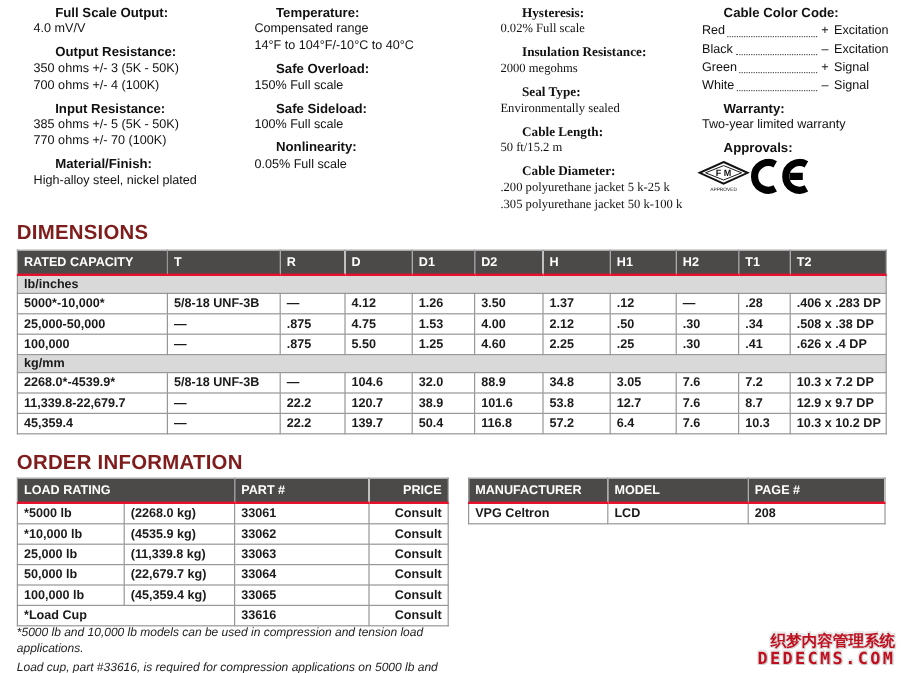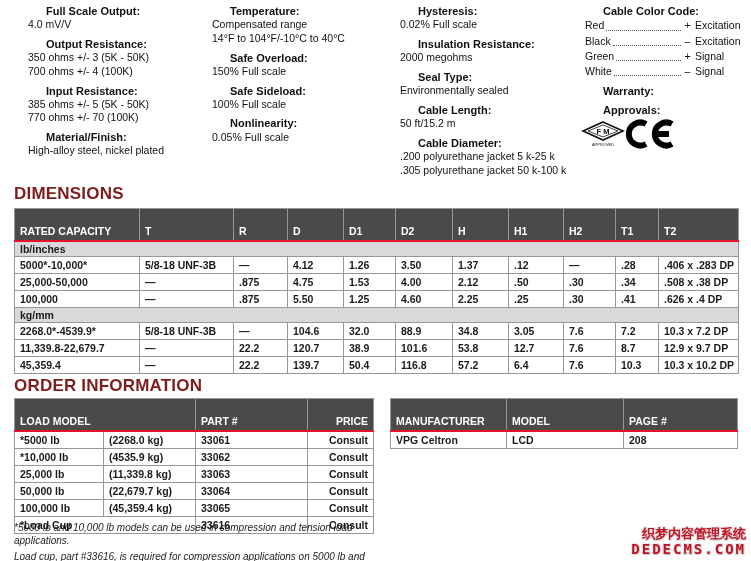--- a/index.html
+++ b/index.html
@@ -3,42 +3,42 @@
 <meta charset="utf-8">
 <style>
   html,body{margin:0;padding:0;background:#fff;}
   .page{position:relative;width:751px;height:561px;background:#fff;overflow:hidden;
         font-family:"Liberation Sans",sans-serif;color:#111;}
 
   
   .spec-col{position:absolute;top:4px;}
   .spec-col.c1{left:16px;width:176px;}
   .spec-col.c2{left:200px;width:186px;}
-  .spec-col.c3{left:388px;width:182px;}
+  .spec-col.c3{left:405px;width:182px;font-family:Liberation Serif, serif;}
   .spec-col.c4{left:573px;width:174px;}
   .spec-block{margin-bottom:5px;}
   .spec-label{font-weight:bold;font-size:11px;line-height:1.3;margin-left:30px;}
   .spec-line{font-size:10.5px;line-height:1.3;padding-left:12px;}
   .cc-row{display:flex;align-items:flex-end;font-size:10.5px;line-height:1.45;padding-left:12px;}
   .cc-leader{flex:1;border-bottom:1px dotted #555;margin:0 2px 3px 2px;}
   .cc-sign{width:9px;text-align:center;}
   .cc-signal{width:52px;padding-left:3px;}
   .approv-row{display:flex;align-items:center;gap:0;padding-left:8px;margin-top:1px;}
 
   
   .sec-title{position:absolute;font-size:17px;font-weight:bold;color:#7f1d1d;letter-spacing:.2px;}
   .t-dims{left:14px;top:184px;}
   .t-order{left:14px;top:376px;}
   .t-inter{left:390px;top:376px;}
 
   
   table{border-collapse:collapse;table-layout:fixed;position:absolute;background:#fff;}
   table, td, th{border:1px solid #979797;}
   th{background:#4c4a48;color:#fff;font-size:10.5px;font-weight:bold;text-align:left;
-     padding:16px 0 3px 5px;border-bottom:2px solid #e8112d;white-space:nowrap;overflow:hidden;}
+     padding:4px 0 3px 5px;border-bottom:2px solid #e8112d;white-space:nowrap;overflow:hidden;}
   td{font-size:10.5px;font-weight:bold;color:#1a1a1a;padding:2px 0 2px 5px;
      white-space:nowrap;overflow:hidden;}
   td.subhead{background:#d9d9d9;padding:1px 0 1px 5px;}
   .dims-table{left:14px;top:208px;width:724px;}
   .order-table{left:14px;top:398px;width:359px;}
   .inter-table{left:390px;top:398px;width:347px;}
   th.right, td.right{text-align:right;padding-right:5px;padding-left:0;}
 
   
   .footnotes{position:absolute;left:14px;top:521px;width:364px;font-size:10px;
@@ -146,20 +146,21 @@
           <div class="cc-row">
             <span class="cc-name">White</span>
             <span class="cc-leader"></span>
             <span class="cc-sign">–</span>
             <span class="cc-signal">Signal</span>
           </div>
         </div>
     </div>
     <div class="spec-block">
       <div class="spec-label">Warranty:</div>
+      <div class="spec-line">Two-year limited warranty</div>
     </div>
     <div class="spec-block">
       <div class="spec-label">Approvals:</div>
       <div class="approv-row">
         <span>
           <svg width="44" height="28" viewBox="0 0 44 28">
             <polygon points="22,2 42,11 22,20 2,11" fill="none" stroke="#111" stroke-width="1.6"></polygon>
             <polygon points="22,5 37,11 22,17 7,11" fill="none" stroke="#111" stroke-width="0.8"></polygon>
             <text x="22" y="14" font-size="7.5" font-weight="bold" text-anchor="middle" font-family="Liberation Sans, sans-serif" fill="#111">F M</text>
             <text x="22" y="26" font-size="4" text-anchor="middle" font-family="Liberation Sans, sans-serif" fill="#111">APPROVED</text>
@@ -297,21 +298,21 @@
   <div class="sec-title t-order">ORDER INFORMATION</div>
   <table class="order-table" id="order-table">
       <colgroup>
         <col style="width: 89px;">
         <col style="width: 92px;">
         <col style="width: 112px;">
         <col style="width: 66px;">
       </colgroup>
       <thead>
         <tr>
-          <th colspan="2">LOAD MODEL</th>
+          <th colspan="2">LOAD RATING</th>
           <th>PART #</th>
           <th class="right">PRICE</th>
         </tr>
       </thead>
       <tbody>
         <tr>
           <td>*5000 lb</td>
           <td>(2268.0 kg)</td>
           <td>33061</td>
           <td class="right">Consult</td>

